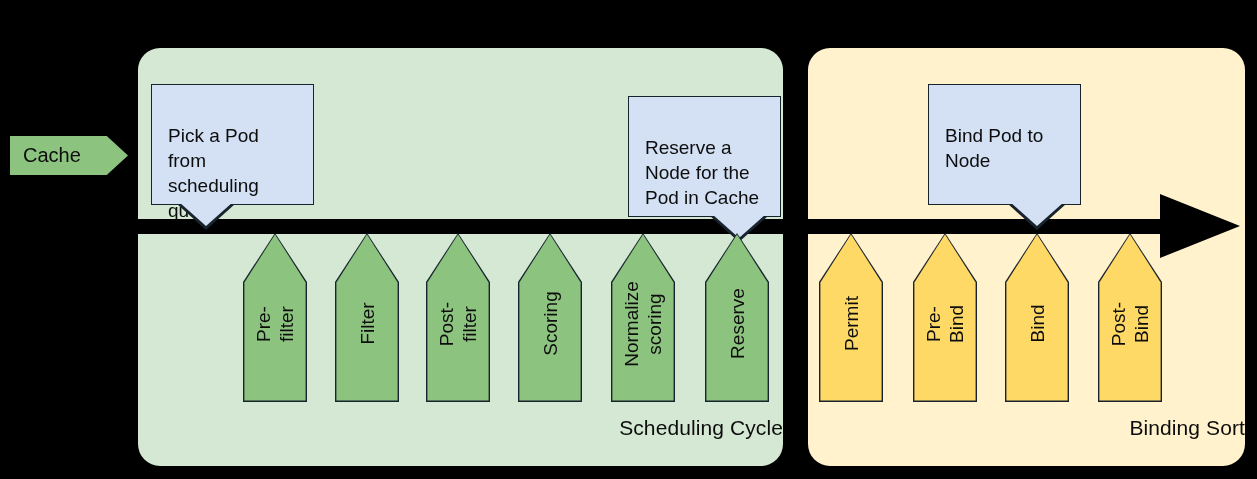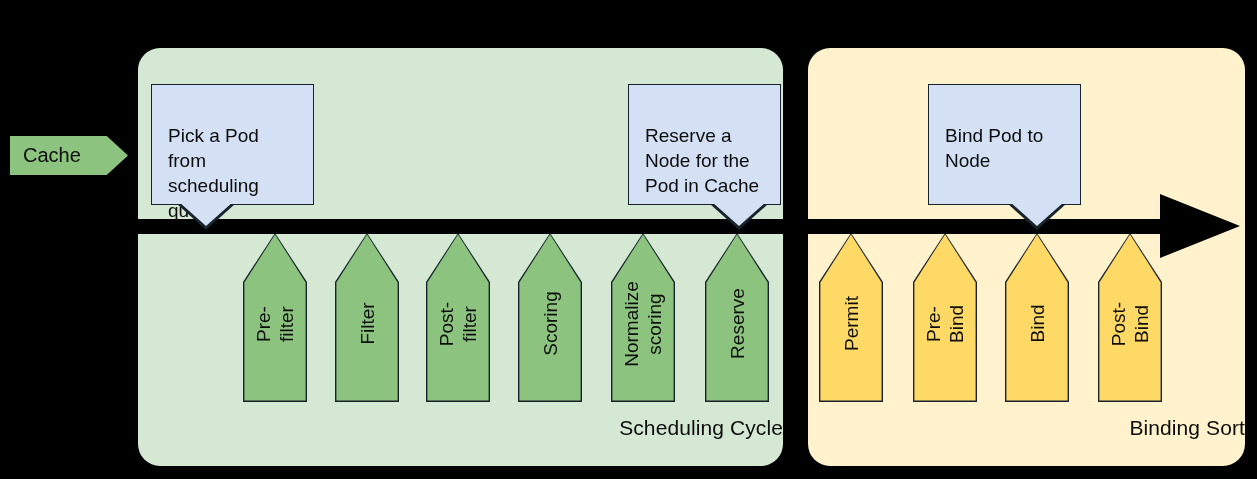--- a/index.html
+++ b/index.html
@@ -123,21 +123,21 @@
     margin-left: 2px;
     border-left: 27px solid transparent;
     border-right: 27px solid transparent;
     border-top: 24px solid #d4e1f5;
   }
 
   #callout-pick     { left: 151px; top: 84px;  width: 163px; height: 121px; }
   #callout-pick     .notch-outer { left: 25px; }
   #callout-pick     .notch-inner { left: 25px; }
 
-  #callout-reserve  { left: 628px; top: 84px;  width: 153px; height: 121px; }
+  #callout-reserve  { left: 628px; top: 96px;  width: 153px; height: 121px; }
   #callout-reserve  .notch-outer { left: 81px; }
   #callout-reserve  .notch-inner { left: 81px; }
 
   #callout-bind     { left: 928px; top: 84px;  width: 153px; height: 121px; }
   #callout-bind     .notch-outer { left: 79px; }
   #callout-bind     .notch-inner { left: 79px; }
 
   
   .plugin-arrow {
     position: absolute;

